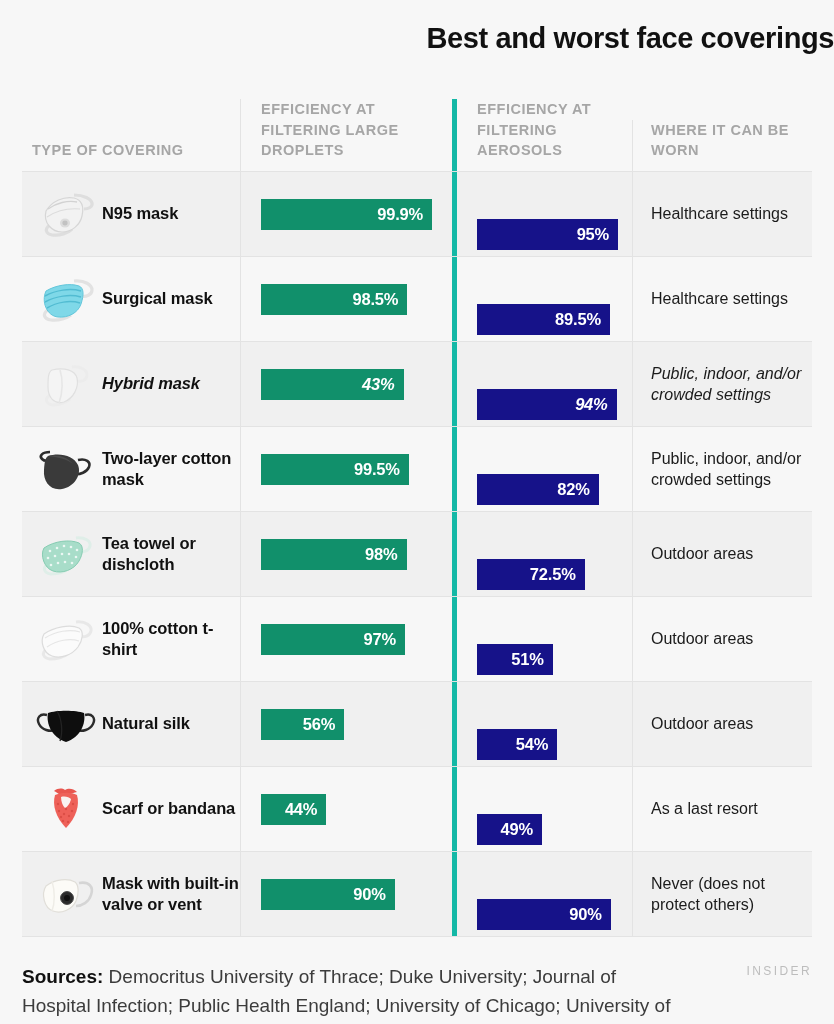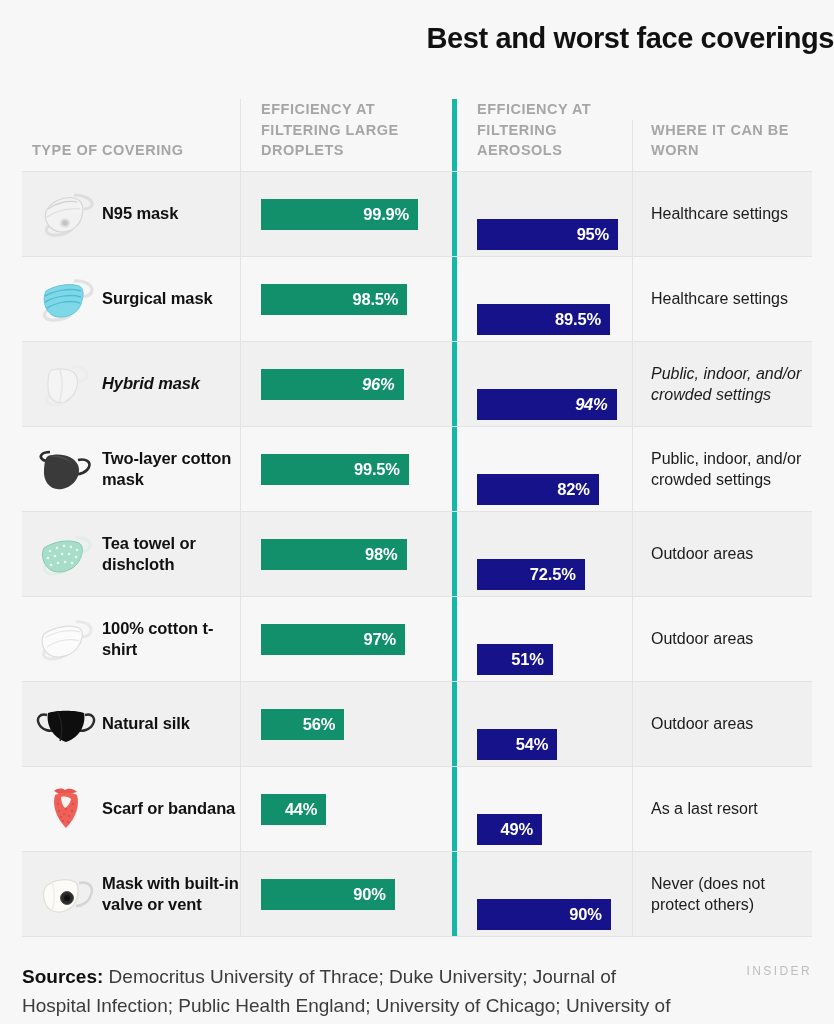--- a/index.html
+++ b/index.html
@@ -190,21 +190,21 @@
       <path d="M13 28 C22 22 34 19 46 20" fill="none" stroke="#dcdcdc" stroke-width="1.1"></path>
       <ellipse cx="31" cy="34" rx="5" ry="4.6" fill="#dcdcdc"></ellipse>
       <ellipse cx="31" cy="34" rx="2.6" ry="2.4" fill="#c2c2c2"></ellipse>
     </svg>
               </span>
               <span class="type-label">N95 mask</span>
             </div>
           </div>
           <div class="cell c-drop">
             <div class="bar-cell">
-              <div class="bar green" style="width:157px">
+              <div class="bar green" style="width:171px">
                 <span>99.9%</span>
               </div>
             </div>
           </div>
           <div class="cell c-aero">
             <div class="bar-cell">
               <div class="bar navy" style="width:141.07500000000002px">
                 <span>95%</span>
               </div>
             </div>
@@ -261,21 +261,21 @@
       <path d="M18 11 C30 8 41 11 43 19 C45 28 40 39 30 43 C20 46 14 38 14 28 C14 20 14 13 18 11 Z" fill="#f4f4f4" stroke="#e0e0e0" stroke-width="1.2"></path>
       <path d="M26 11 C29 20 29 33 25 44" fill="none" stroke="#e6e6e6" stroke-width="1.6"></path>
     </svg>
               </span>
               <span class="type-label">Hybrid mask</span>
             </div>
           </div>
           <div class="cell c-drop">
             <div class="bar-cell">
               <div class="bar green" style="width:142.56px">
-                <span>96%</span>
+                <span>43%</span>
               </div>
             </div>
           </div>
           <div class="cell c-aero">
             <div class="bar-cell">
               <div class="bar navy" style="width:139.59px">
                 <span>94%</span>
               </div>
             </div>
           </div>

